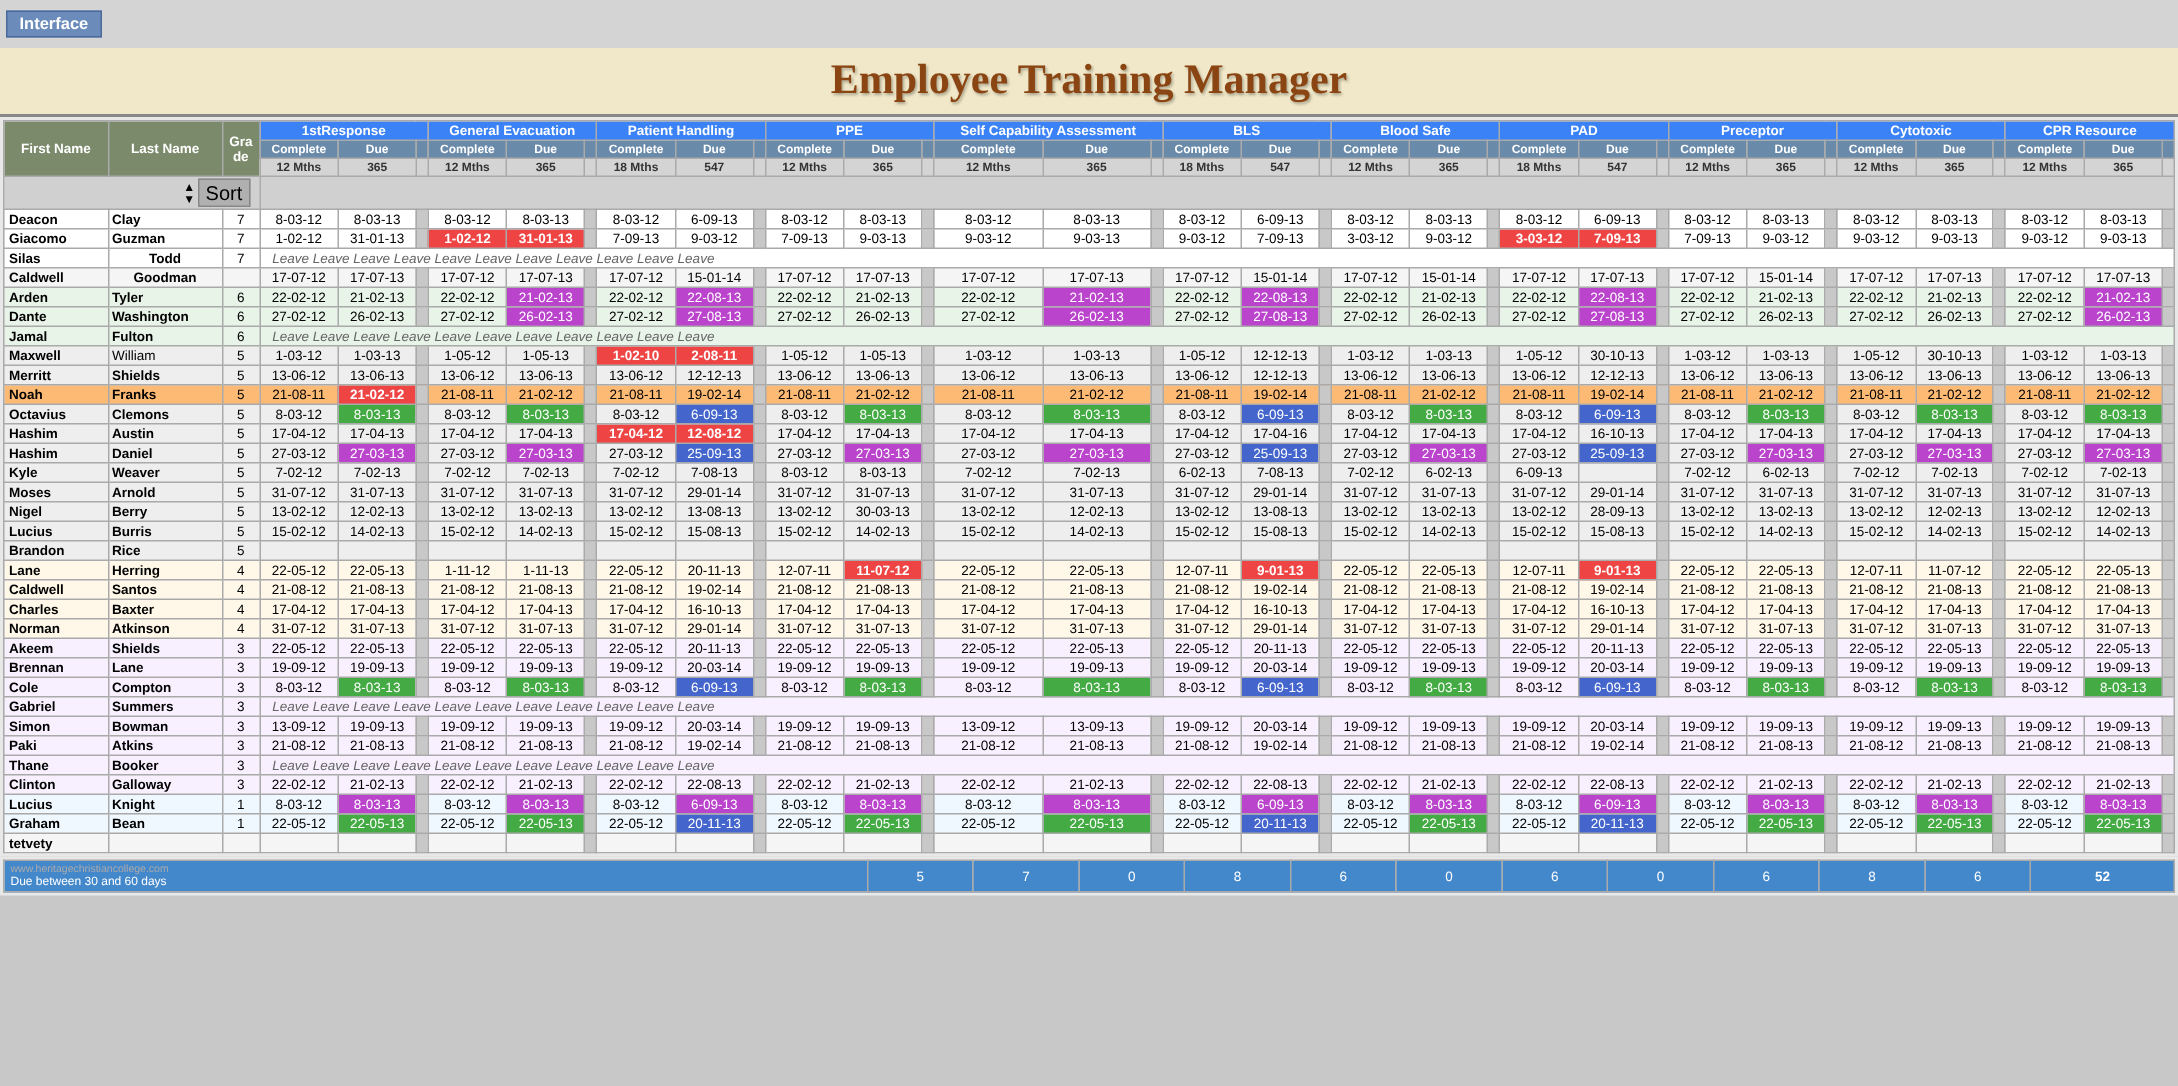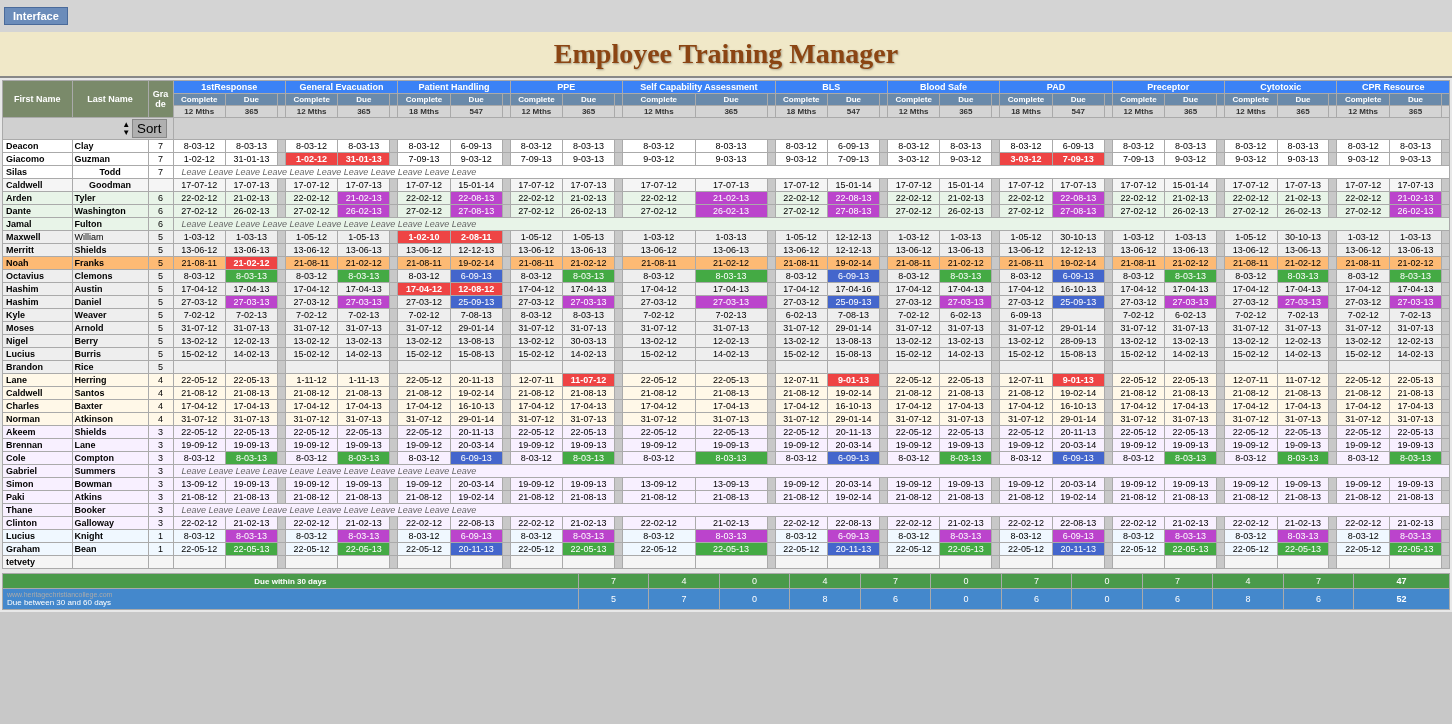--- a/index.html
+++ b/index.html
@@ -1276,35 +1276,20 @@
             <td style="background: rgb(200, 200, 200);"></td>
           </tr>
         </tbody>
     </table>
   </div>
 </div>
 
 <div id="footer-summary">
   <table class="summary-table">
     <tbody>
-    <tr class="row-due30">
-      <td class="summary-label" style="font-size:8px;">Due within 30 days</td>
-      <td>7</td>
-      <td>4</td>
-      <td>0</td>
-      <td>4</td>
-      <td>7</td>
-      <td>0</td>
-      <td>7</td>
-      <td>0</td>
-      <td>7</td>
-      <td>4</td>
-      <td>7</td>
-      <td style="font-weight:bold;">47</td>
-    </tr>
     <tr class="row-due60">
       <td style="text-align:left;font-size:8px;">
         <div style="color:#aaa;font-size:7px;">www.heritagechristiancollege.com</div>
         <div>Due between 30 and 60 days</div>
       </td>
       <td>5</td>
       <td>7</td>
       <td>0</td>
       <td>8</td>
       <td>6</td>

